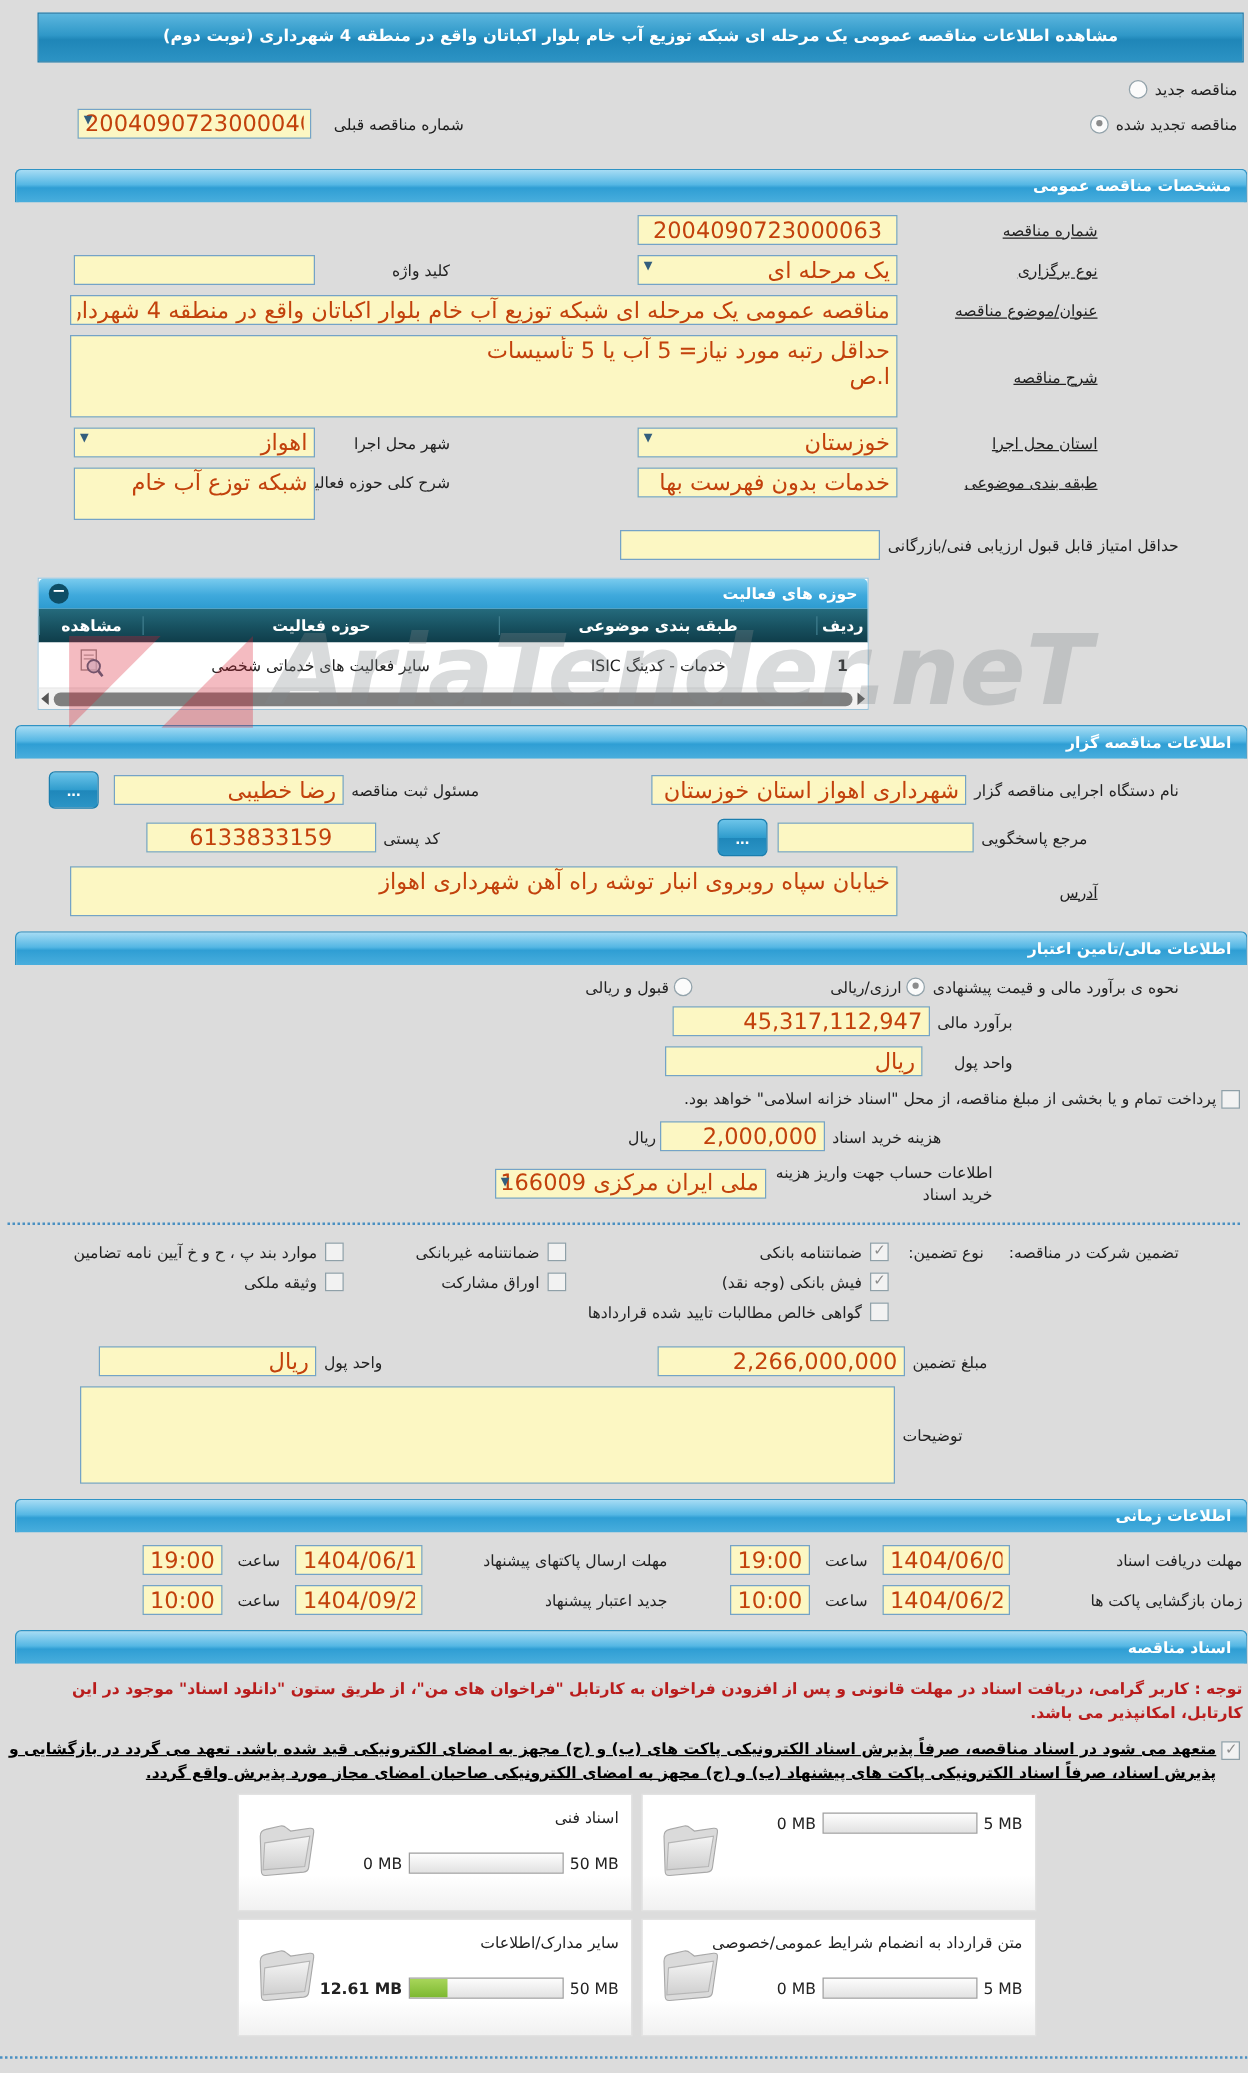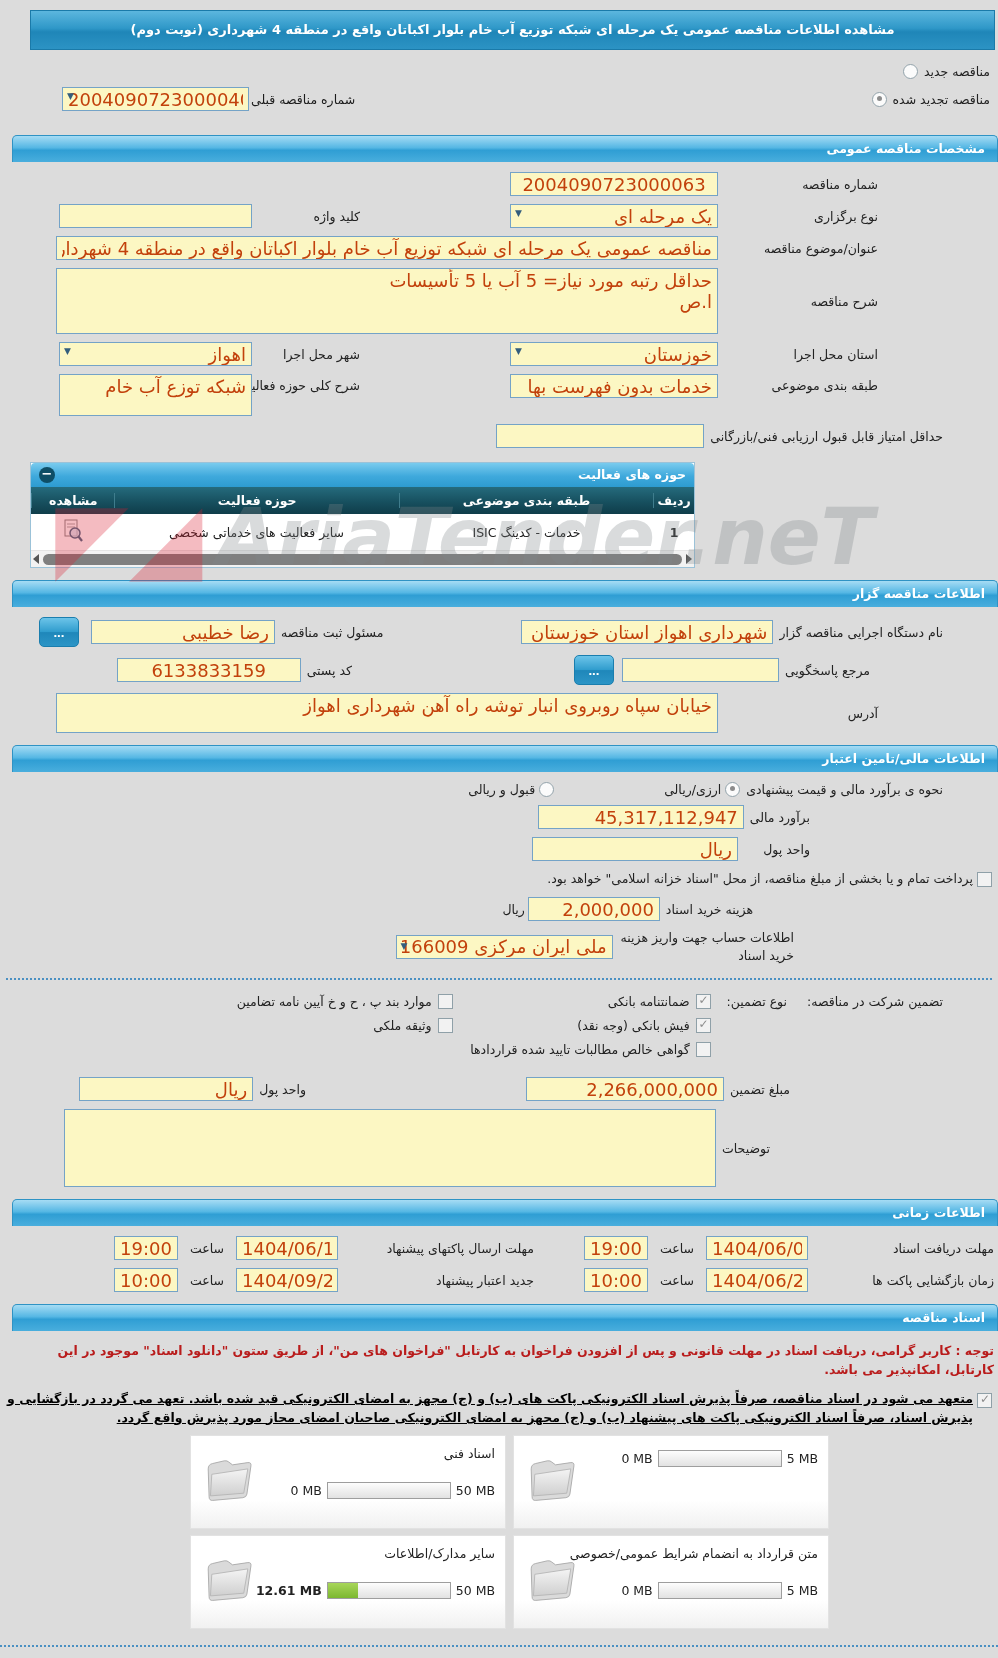--- a/index.html
+++ b/index.html
@@ -12,21 +12,21 @@
   
   .titlebar{
     margin:10px 3px 0 30px;height:38px;line-height:38px;
     background:linear-gradient(180deg,#5cb6de 0%,#2f98c8 45%,#1f86b8 55%,#2c93c4 100%);
     border:1px solid #1a7aa9;color:#fff;font-weight:bold;font-size:13px;
     text-align:center;white-space:nowrap;overflow:hidden;
   }
   
   .row{display:flex;align-items:center;margin:8px 0;}
   .lbl{color:#1c1c1c;}
-  .lblm{width:160px;flex-shrink:0;white-space:nowrap;}
+  .lblm{width:160px;flex-shrink:0;white-space:nowrap;text-decoration:underline;}
   .lbla{white-space:nowrap;margin-left:6px;}
   .fld{
     background:#fcf7c3;border:1px solid #74a3c7;height:20px;box-sizing:content-box;
     font-family:inherit;font-size:18px;font-weight:normal;color:#c2410c;
     padding:1px 5px;outline:none;
   }
   textarea.fld{height:auto;resize:none;}
   .fldm{width:196px;} .fld2{width:181px;} .fldw{width:650px;}
   .lbl2{width:108px;margin-right:150px;flex-shrink:0;white-space:nowrap;}
   .num{direction:ltr;text-align:center;}
@@ -126,21 +126,21 @@
   <div class="radiorow">
     <span class="rlbl">مناقصه جدید</span>
     <span class="radio"></span>
   </div>
   <div class="toprow2">
     <div class="radiorow" style="margin:0;">
       <span class="rlbl">مناقصه تجدید شده</span>
       <span class="radio sel"></span>
     </div>
     <div class="prevpair">
-      <span class="lbl" style="margin-left:2px;text-align:center;">شماره مناقصه قبلی</span>
+      <span class="lbl" style="margin-left:18px;text-align:center;">شماره مناقصه قبلی</span>
       <span class="combo">
         <input class="fld num" style="width: 175px;" readonly="" value="2004090723000040">
         <span class="arrow">▼</span>
       </span>
     </div>
   </div>
 </div>
 
 <div class="hdr">مشخصات مناقصه عمومی</div>
 
@@ -302,20 +302,30 @@
         <span class="cb checked"></span>
       <span>ضمانتنامه بانکی</span>
       </span>
     <span class="gitem">
         <span class="cb checked"></span>
       <span>فیش بانکی (وجه نقد)</span>
       </span>
     <span class="gitem">
         <span class="cb"></span>
       <span>گواهی خالص مطالبات تایید شده قراردادها</span>
+      </span>
+  </div>
+  <div class="gcol" style="width:178px;">
+    <span class="gitem">
+        <span class="cb"></span>
+      <span>ضمانتنامه غیربانکی</span>
+      </span>
+    <span class="gitem">
+        <span class="cb"></span>
+      <span>اوراق مشارکت</span>
       </span>
   </div>
   <div class="gcol" style="width:262px;">
     <span class="gitem">
         <span class="cb"></span>
       <span>موارد بند پ ، ح و خ آیین نامه تضامین</span>
       </span>
     <span class="gitem">
         <span class="cb"></span>
       <span>وثیقه ملکی</span>

